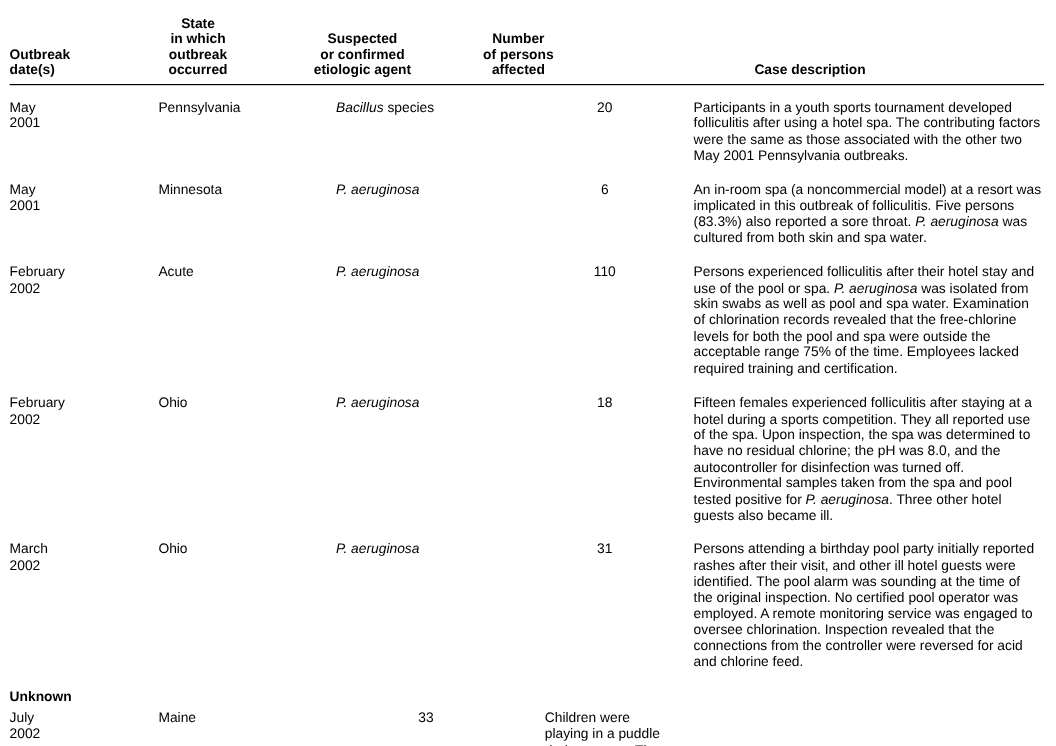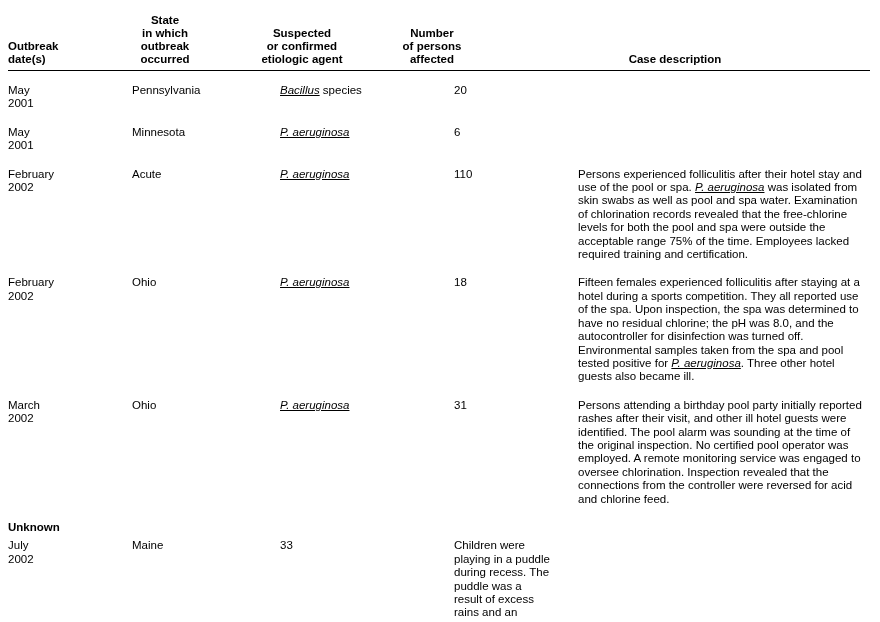--- a/index.html
+++ b/index.html
@@ -12,37 +12,37 @@
     font-family: "Liberation Sans", sans-serif;
     font-size: 11.5px;
     line-height: 13.4px;
     padding: 8px 10px 6px 8px;
   }
   .row {
     display: grid;
     grid-template-columns: 100px 124px 150px 100px 1fr;
   }
   .c { padding-right: 10px; box-sizing: border-box; }
-  .c4 { padding-right: 0; }
+  .c4 { text-align: center; padding-right: 0; }
   .c5 { padding-right: 2px; }
   .pre { white-space: pre-line; }
   .thead { align-items: end; min-height: 58px; }
   .th { font-weight: bold; text-align: center; white-space: pre-line; line-height: 13px; }
   .th.c1 { text-align: left; }
   .rule {
     border-top: 1px solid #000000;
     height: 0;
     margin: 4px 0 13px 0;
   }
   .body-row { margin-bottom: 15px; gap: 24px; }
   .section {
     font-weight: bold;
     margin: 0 0 5px 0;
   }
-  i { font-style: italic; text-decoration: underline; }
+  i { font-style: italic; }
 </style>
 </head>
 <body>
 
 <div class="page">
 
   <div class="row thead">
     <div class="c c1 th">Outbreak
 date(s)</div>
     <div class="c c2 th">State
@@ -59,28 +59,30 @@
   </div>
 
   <div class="rule"></div>
 
   <div class="row body-row">
     <div class="c c1 pre">May
 2001</div>
     <div class="c c2">Pennsylvania</div>
     <div class="c c3"><i>Bacillus</i> species</div>
     <div class="c c4">20</div>
+    <div class="c c5">Participants in a youth sports tournament developed folliculitis after using a hotel spa. The contributing factors were the same as those associated with the other two May 2001 Pennsylvania outbreaks.</div>
   </div>
 
   <div class="row body-row">
     <div class="c c1 pre">May
 2001</div>
     <div class="c c2">Minnesota</div>
     <div class="c c3"><i>P. aeruginosa</i></div>
     <div class="c c4">6</div>
+    <div class="c c5">An in-room spa (a noncommercial model) at a resort was implicated in this outbreak of folliculitis. Five persons (83.3%) also reported a sore throat. <i>P. aeruginosa</i> was cultured from both skin and spa water.</div>
   </div>
 
   <div class="row body-row">
     <div class="c c1 pre">February
 2002</div>
     <div class="c c2">Acute</div>
     <div class="c c3"><i>P. aeruginosa</i></div>
     <div class="c c4">110</div>
     <div class="c c5">Persons experienced folliculitis after their hotel stay and use of the pool or spa. <i>P. aeruginosa</i> was isolated from skin swabs as well as pool and spa water. Examination of chlorination records revealed that the free-chlorine levels for both the pool and spa were outside the acceptable range 75% of the time. Employees lacked required training and certification.</div>
   </div>

